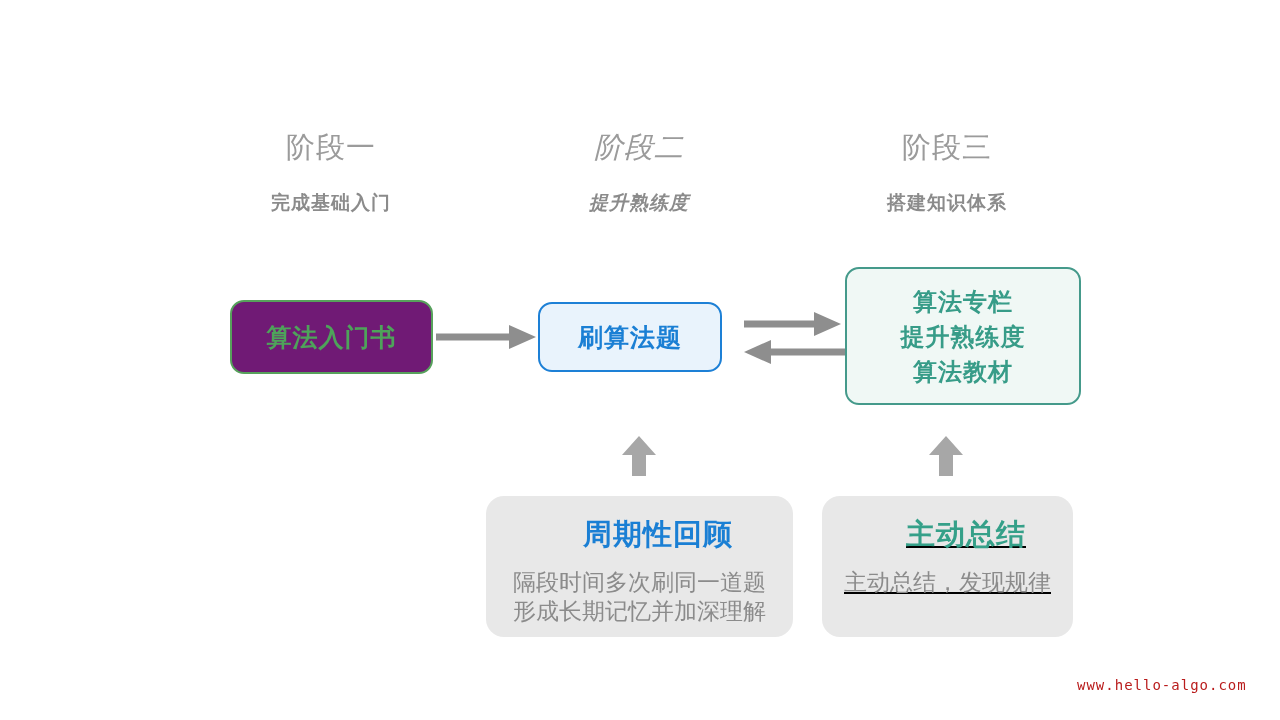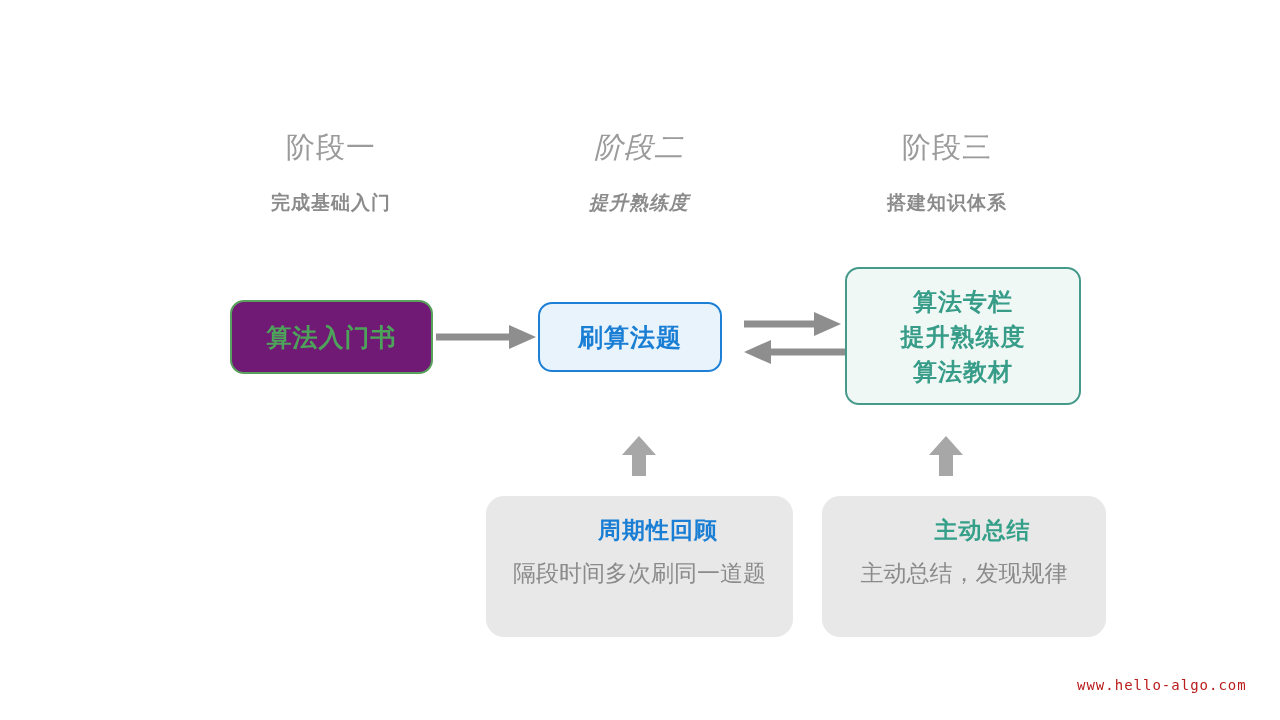--- a/index.html
+++ b/index.html
@@ -73,23 +73,23 @@
   
   .note {
     position: absolute;
     box-sizing: border-box;
     border-radius: 18px;
     background: #e8e8e8;
     text-align: center;
     padding-top: 19px;
   }
   .note1 { left: 486px; top: 496px; width: 307px; height: 141px; }
-  .note2 { left: 822px; top: 496px; width: 284px; height: 141px; }
+  .note2 { left: 822px; top: 496px; width: 251px; height: 141px; text-decoration: underline; }
   .note-title {
-    font-size: 23px;
+    font-size: 29px;
     font-weight: 700;
     letter-spacing: 1px;
     padding-left: 37px;
   }
   .note1 .note-title { color: #1a7fd4; }
   .note2 .note-title { color: #35a089; }
   .note-body {
     margin-top: 13px;
     font-size: 23px;
     line-height: 29px;
@@ -169,20 +169,21 @@
 
     <g>
       <polygon points="939,476 939,455 929,455 946,436 963,455 953,455 953,476" fill="#a7a7a7"></polygon>
     </g>
   </svg>
 
   <div class="note note1">
     <div class="note-title">周期性回顾</div>
     <div class="note-body">
       <div>隔段时间多次刷同一道题</div>
+      <div>形成长期记忆并加深理解</div>
     </div>
   </div>
   <div class="note note2">
     <div class="note-title">主动总结</div>
     <div class="note-body">
       <div>主动总结，发现规律</div>
     </div>
   </div>
 
   <div class="watermark">www.hello-algo.com</div>

